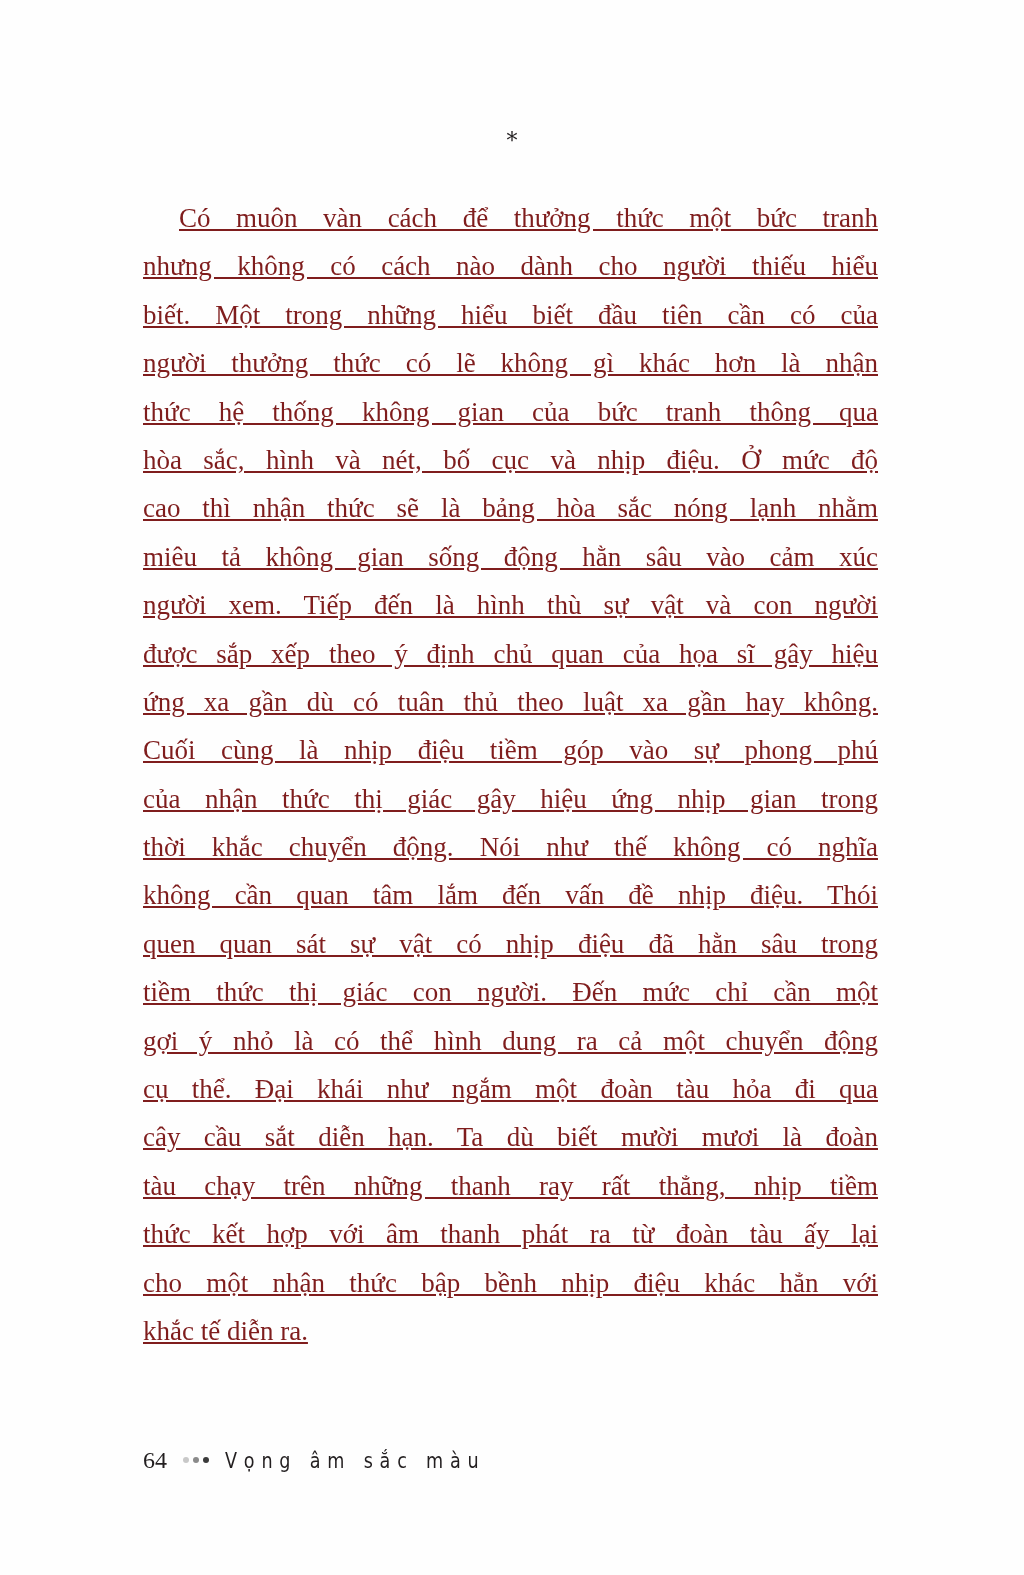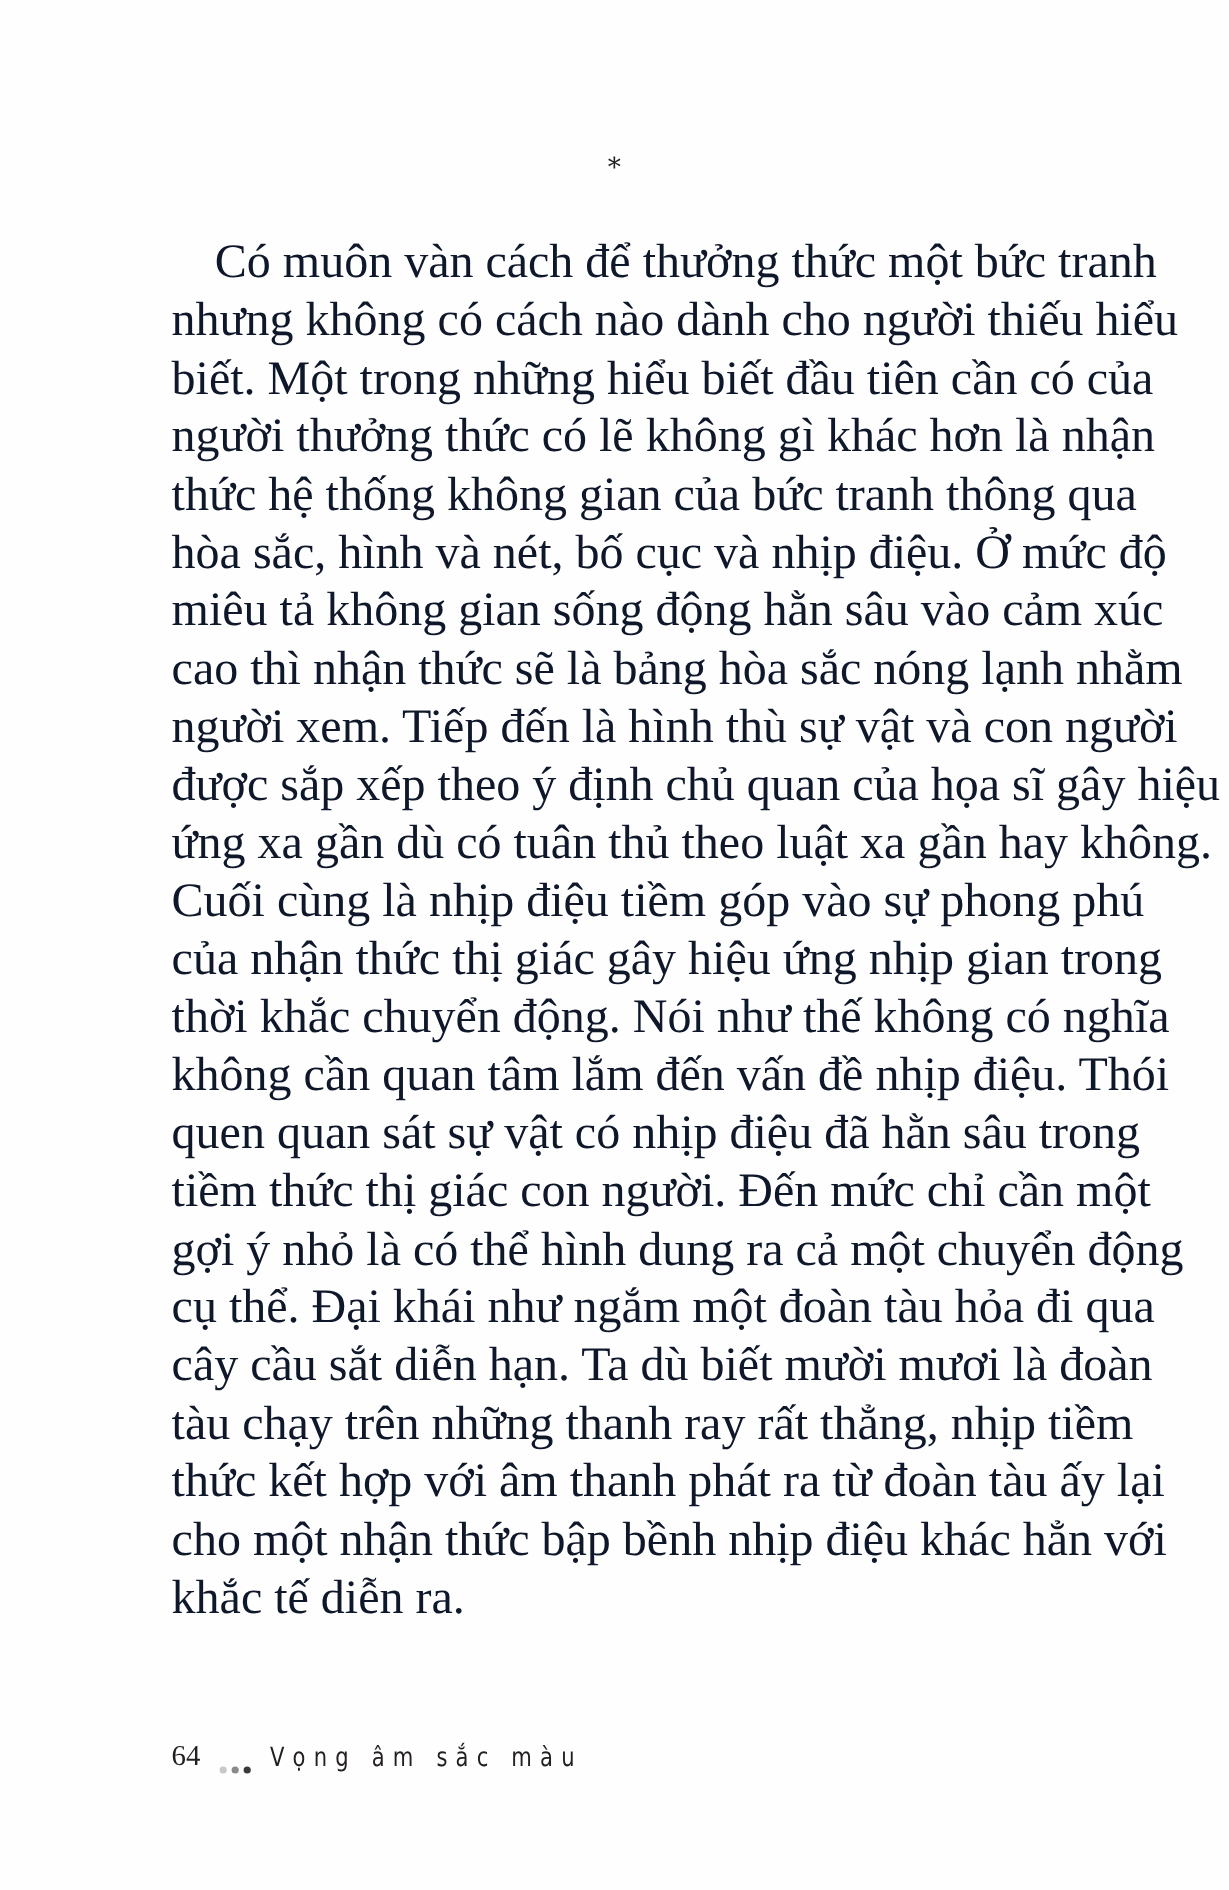--- a/index.html
+++ b/index.html
@@ -4,29 +4,30 @@
 <style>
   html, body { margin: 0; padding: 0; background: #ffffff; }
   body { width: 1024px; height: 1575px; position: relative; overflow: hidden; }
   .page { position: absolute; left: 0; top: 0; width: 1024px; height: 1575px; background: #fefefe; }
   .asterisk {
     position: absolute; top: 128px; left: 0; width: 1024px; text-align: center;
     font-family: "DejaVu Serif", serif; font-size: 22px; color: #231f20;
   }
   .body-text {
     position: absolute; left: 143px; top: 194px; width: 735px;
-    font-family: "Liberation Serif", serif; font-size: 40px; line-height: 48.4px;
-    color: #0f172a;
+    font-family: "Liberation Serif", serif; font-size: 27px; line-height: 48.4px;
+    color: #7f1d1d;
+    text-decoration: underline;
   }
   .line { display: block; white-space: nowrap; text-align: justify; text-align-last: justify; height: 48.4px; }
   .line.first { padding-left: 36px; }
   .line.last { text-align-last: left; }
   .footer {
     position: absolute; left: 143px; top: 1442px; height: 36px;
-    display: flex; align-items: flex-end;
+    display: flex; align-items: center;
     font-family: "Liberation Serif", serif; color: #231f20;
   }
   .page-number { font-size: 24px; margin-right: 16px; }
   .dots { display: flex; align-items: center; gap: 4px; margin-right: 16px; }
   .dot { width: 6px; height: 6px; border-radius: 50%; display: inline-block; }
   .running-title {
     font-family: "DejaVu Sans", sans-serif; font-size: 22px; letter-spacing: 8.5px;
     color: #231f20; font-weight: normal; transform: scaleX(0.8); transform-origin: left center;
   }
 </style>
@@ -36,22 +37,22 @@
 <div class="page">
   <div class="asterisk">*</div>
 
   <div class="body-text" id="body-text">
       <span class="line first">Có muôn vàn cách để thưởng thức một bức tranh</span>
       <span class="line">nhưng không có cách nào dành cho người thiếu hiểu</span>
       <span class="line">biết. Một trong những hiểu biết đầu tiên cần có của</span>
       <span class="line">người thưởng thức có lẽ không gì khác hơn là nhận</span>
       <span class="line">thức hệ thống không gian của bức tranh thông qua</span>
       <span class="line">hòa sắc, hình và nét, bố cục và nhịp điệu. Ở mức độ</span>
+      <span class="line">cao thì nhận thức sẽ là bảng hòa sắc nóng lạnh nhằm</span>
       <span class="line">miêu tả không gian sống động hằn sâu vào cảm xúc</span>
-      <span class="line">cao thì nhận thức sẽ là bảng hòa sắc nóng lạnh nhằm</span>
       <span class="line">người xem. Tiếp đến là hình thù sự vật và con người</span>
       <span class="line">được sắp xếp theo ý định chủ quan của họa sĩ gây hiệu</span>
       <span class="line">ứng xa gần dù có tuân thủ theo luật xa gần hay không.</span>
       <span class="line">Cuối cùng là nhịp điệu tiềm góp vào sự phong phú</span>
       <span class="line">của nhận thức thị giác gây hiệu ứng nhịp gian trong</span>
       <span class="line">thời khắc chuyển động. Nói như thế không có nghĩa</span>
       <span class="line">không cần quan tâm lắm đến vấn đề nhịp điệu. Thói</span>
       <span class="line">quen quan sát sự vật có nhịp điệu đã hằn sâu trong</span>
       <span class="line">tiềm thức thị giác con người. Đến mức chỉ cần một</span>
       <span class="line">gợi ý nhỏ là có thể hình dung ra cả một chuyển động</span>

